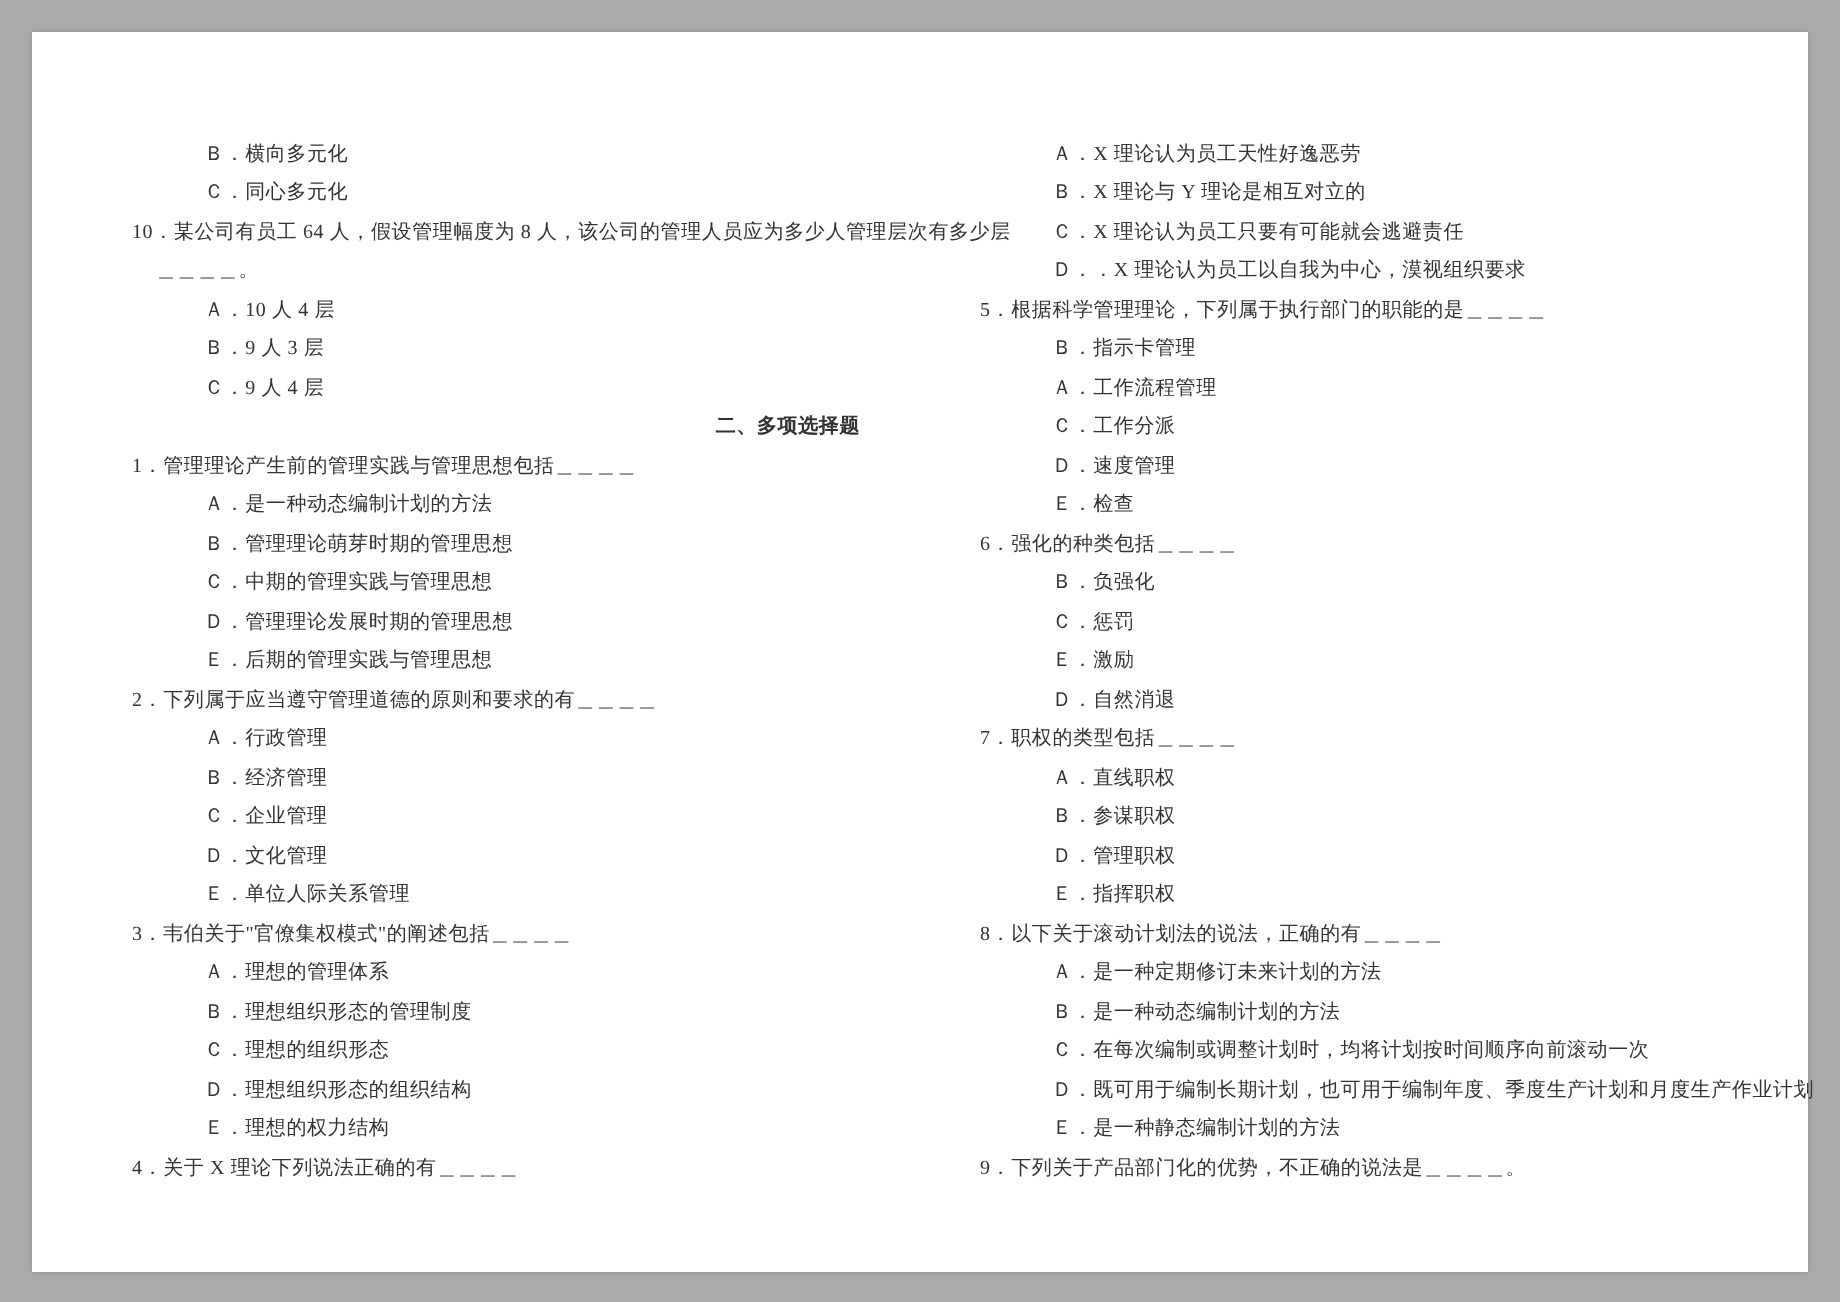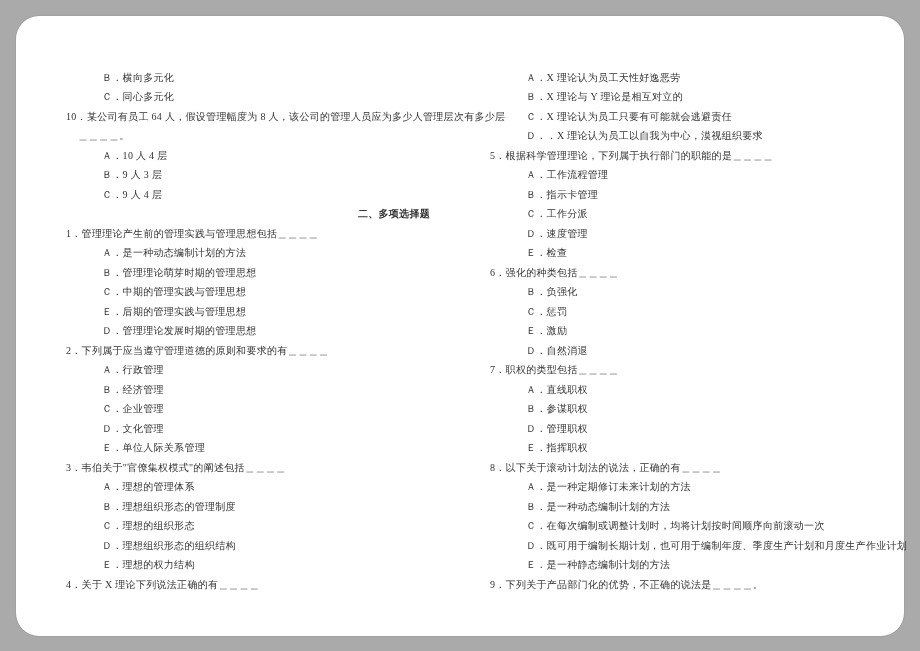--- a/index.html
+++ b/index.html
@@ -11,21 +11,20 @@
       justify-content: center;
       align-items: center;
       font-family: "SimSun", "宋体", serif;
     }
     .paper {
       background: #fff;
       width: 888px;
       height: 620px;
       padding: 52px 50px 40px 50px;
       box-shadow: 0 0 2px rgba(0,0,0,0.2);
-      border-radius: 23px;
     }
     .columns {
       column-count: 2;
       column-gap: 60px;
       column-fill: auto;
       height: 100%;
     }
     .line {
       font-size: 10px;
       color: #333;
@@ -49,43 +48,43 @@
     <div class="line indent-q">10．某公司有员工 64 人，假设管理幅度为 8 人，该公司的管理人员应为多少人管理层次有多少层</div>
     <div class="line indent-blank">＿＿＿＿。</div>
     <div class="line indent-opt">Ａ．10 人 4 层</div>
     <div class="line indent-opt">Ｂ．9 人 3 层</div>
     <div class="line indent-opt">Ｃ．9 人 4 层</div>
     <div class="line indent-q bold">二、多项选择题</div>
     <div class="line indent-q">1．管理理论产生前的管理实践与管理思想包括＿＿＿＿</div>
     <div class="line indent-opt">Ａ．是一种动态编制计划的方法</div>
     <div class="line indent-opt">Ｂ．管理理论萌芽时期的管理思想</div>
     <div class="line indent-opt">Ｃ．中期的管理实践与管理思想</div>
+    <div class="line indent-opt">Ｄ．管理理论发展时期的管理思想</div>
     <div class="line indent-opt">Ｅ．后期的管理实践与管理思想</div>
-    <div class="line indent-opt">Ｄ．管理理论发展时期的管理思想</div>
     <div class="line indent-q">2．下列属于应当遵守管理道德的原则和要求的有＿＿＿＿</div>
     <div class="line indent-opt">Ａ．行政管理</div>
     <div class="line indent-opt">Ｂ．经济管理</div>
     <div class="line indent-opt">Ｃ．企业管理</div>
     <div class="line indent-opt">Ｄ．文化管理</div>
     <div class="line indent-opt">Ｅ．单位人际关系管理</div>
     <div class="line indent-q">3．韦伯关于"官僚集权模式"的阐述包括＿＿＿＿</div>
     <div class="line indent-opt">Ａ．理想的管理体系</div>
     <div class="line indent-opt">Ｂ．理想组织形态的管理制度</div>
     <div class="line indent-opt">Ｃ．理想的组织形态</div>
     <div class="line indent-opt">Ｄ．理想组织形态的组织结构</div>
     <div class="line indent-opt">Ｅ．理想的权力结构</div>
     <div class="line indent-q">4．关于 X 理论下列说法正确的有＿＿＿＿</div>
     <div class="line indent-opt">Ａ．X 理论认为员工天性好逸恶劳</div>
 
     <div class="line indent-opt">Ｂ．X 理论与 Y 理论是相互对立的</div>
     <div class="line indent-opt">Ｃ．X 理论认为员工只要有可能就会逃避责任</div>
     <div class="line indent-opt">Ｄ．．X 理论认为员工以自我为中心，漠视组织要求</div>
     <div class="line indent-q">5．根据科学管理理论，下列属于执行部门的职能的是＿＿＿＿</div>
+    <div class="line indent-opt">Ｂ．指示卡管理</div>
     <div class="line indent-opt">Ａ．工作流程管理</div>
-    <div class="line indent-opt">Ｂ．指示卡管理</div>
     <div class="line indent-opt">Ｃ．工作分派</div>
     <div class="line indent-opt">Ｄ．速度管理</div>
     <div class="line indent-opt">Ｅ．检查</div>
     <div class="line indent-q">6．强化的种类包括＿＿＿＿</div>
     <div class="line indent-opt">Ｂ．负强化</div>
     <div class="line indent-opt">Ｃ．惩罚</div>
     <div class="line indent-opt">Ｅ．激励</div>
     <div class="line indent-opt">Ｄ．自然消退</div>
     <div class="line indent-q">7．职权的类型包括＿＿＿＿</div>
     <div class="line indent-opt">Ａ．直线职权</div>

